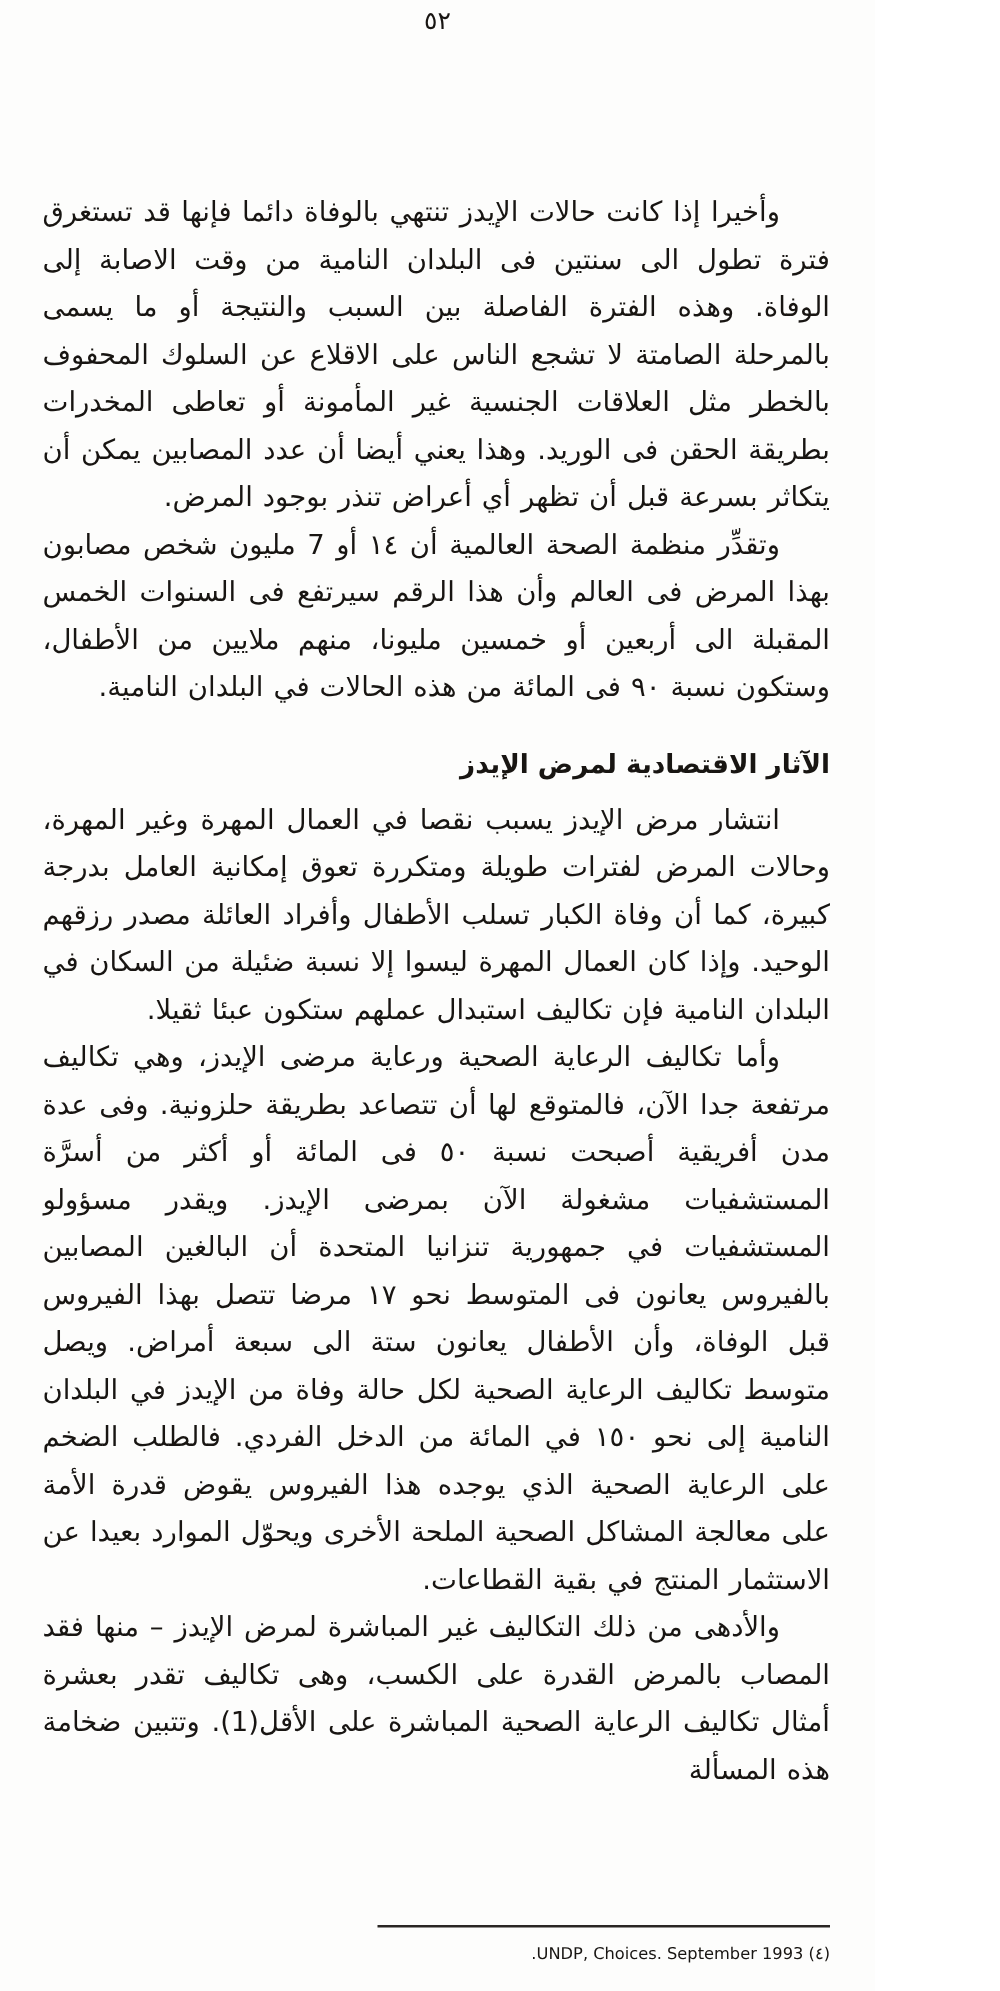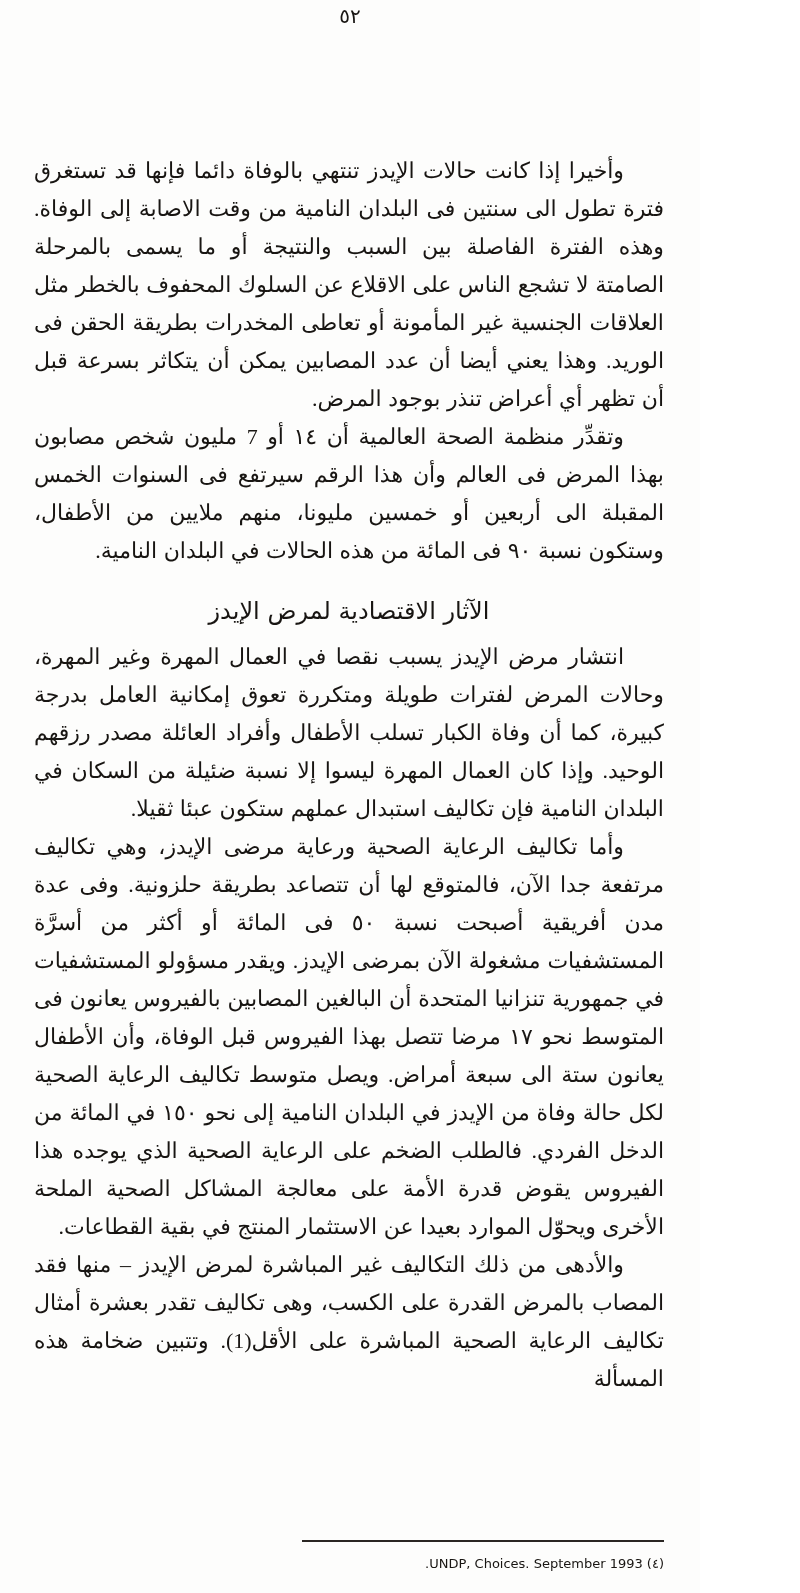--- a/index.html
+++ b/index.html
@@ -33,26 +33,25 @@
     bottom: 120px;
     direction: rtl;
     text-align: justify;
     font-size: 22px;
     line-height: 38px;
     overflow: hidden;
   }
   .para {
     text-indent: 40px;
     word-spacing: 1px;
-    font-family: Liberation Serif, serif;
   }
   .section-heading {
-    font-size: 24px;
-    font-weight: normal;
-    text-align: center;
+    font-size: 21px;
+    font-weight: bold;
+    text-align: right;
     text-indent: 0;
     margin: 22px 0 8px 0;
     line-height: 38px;
   }
   .footnote-area {
     position: absolute;
     right: 36px;
     left: 34px;
     bottom: 22px;
     direction: rtl;

